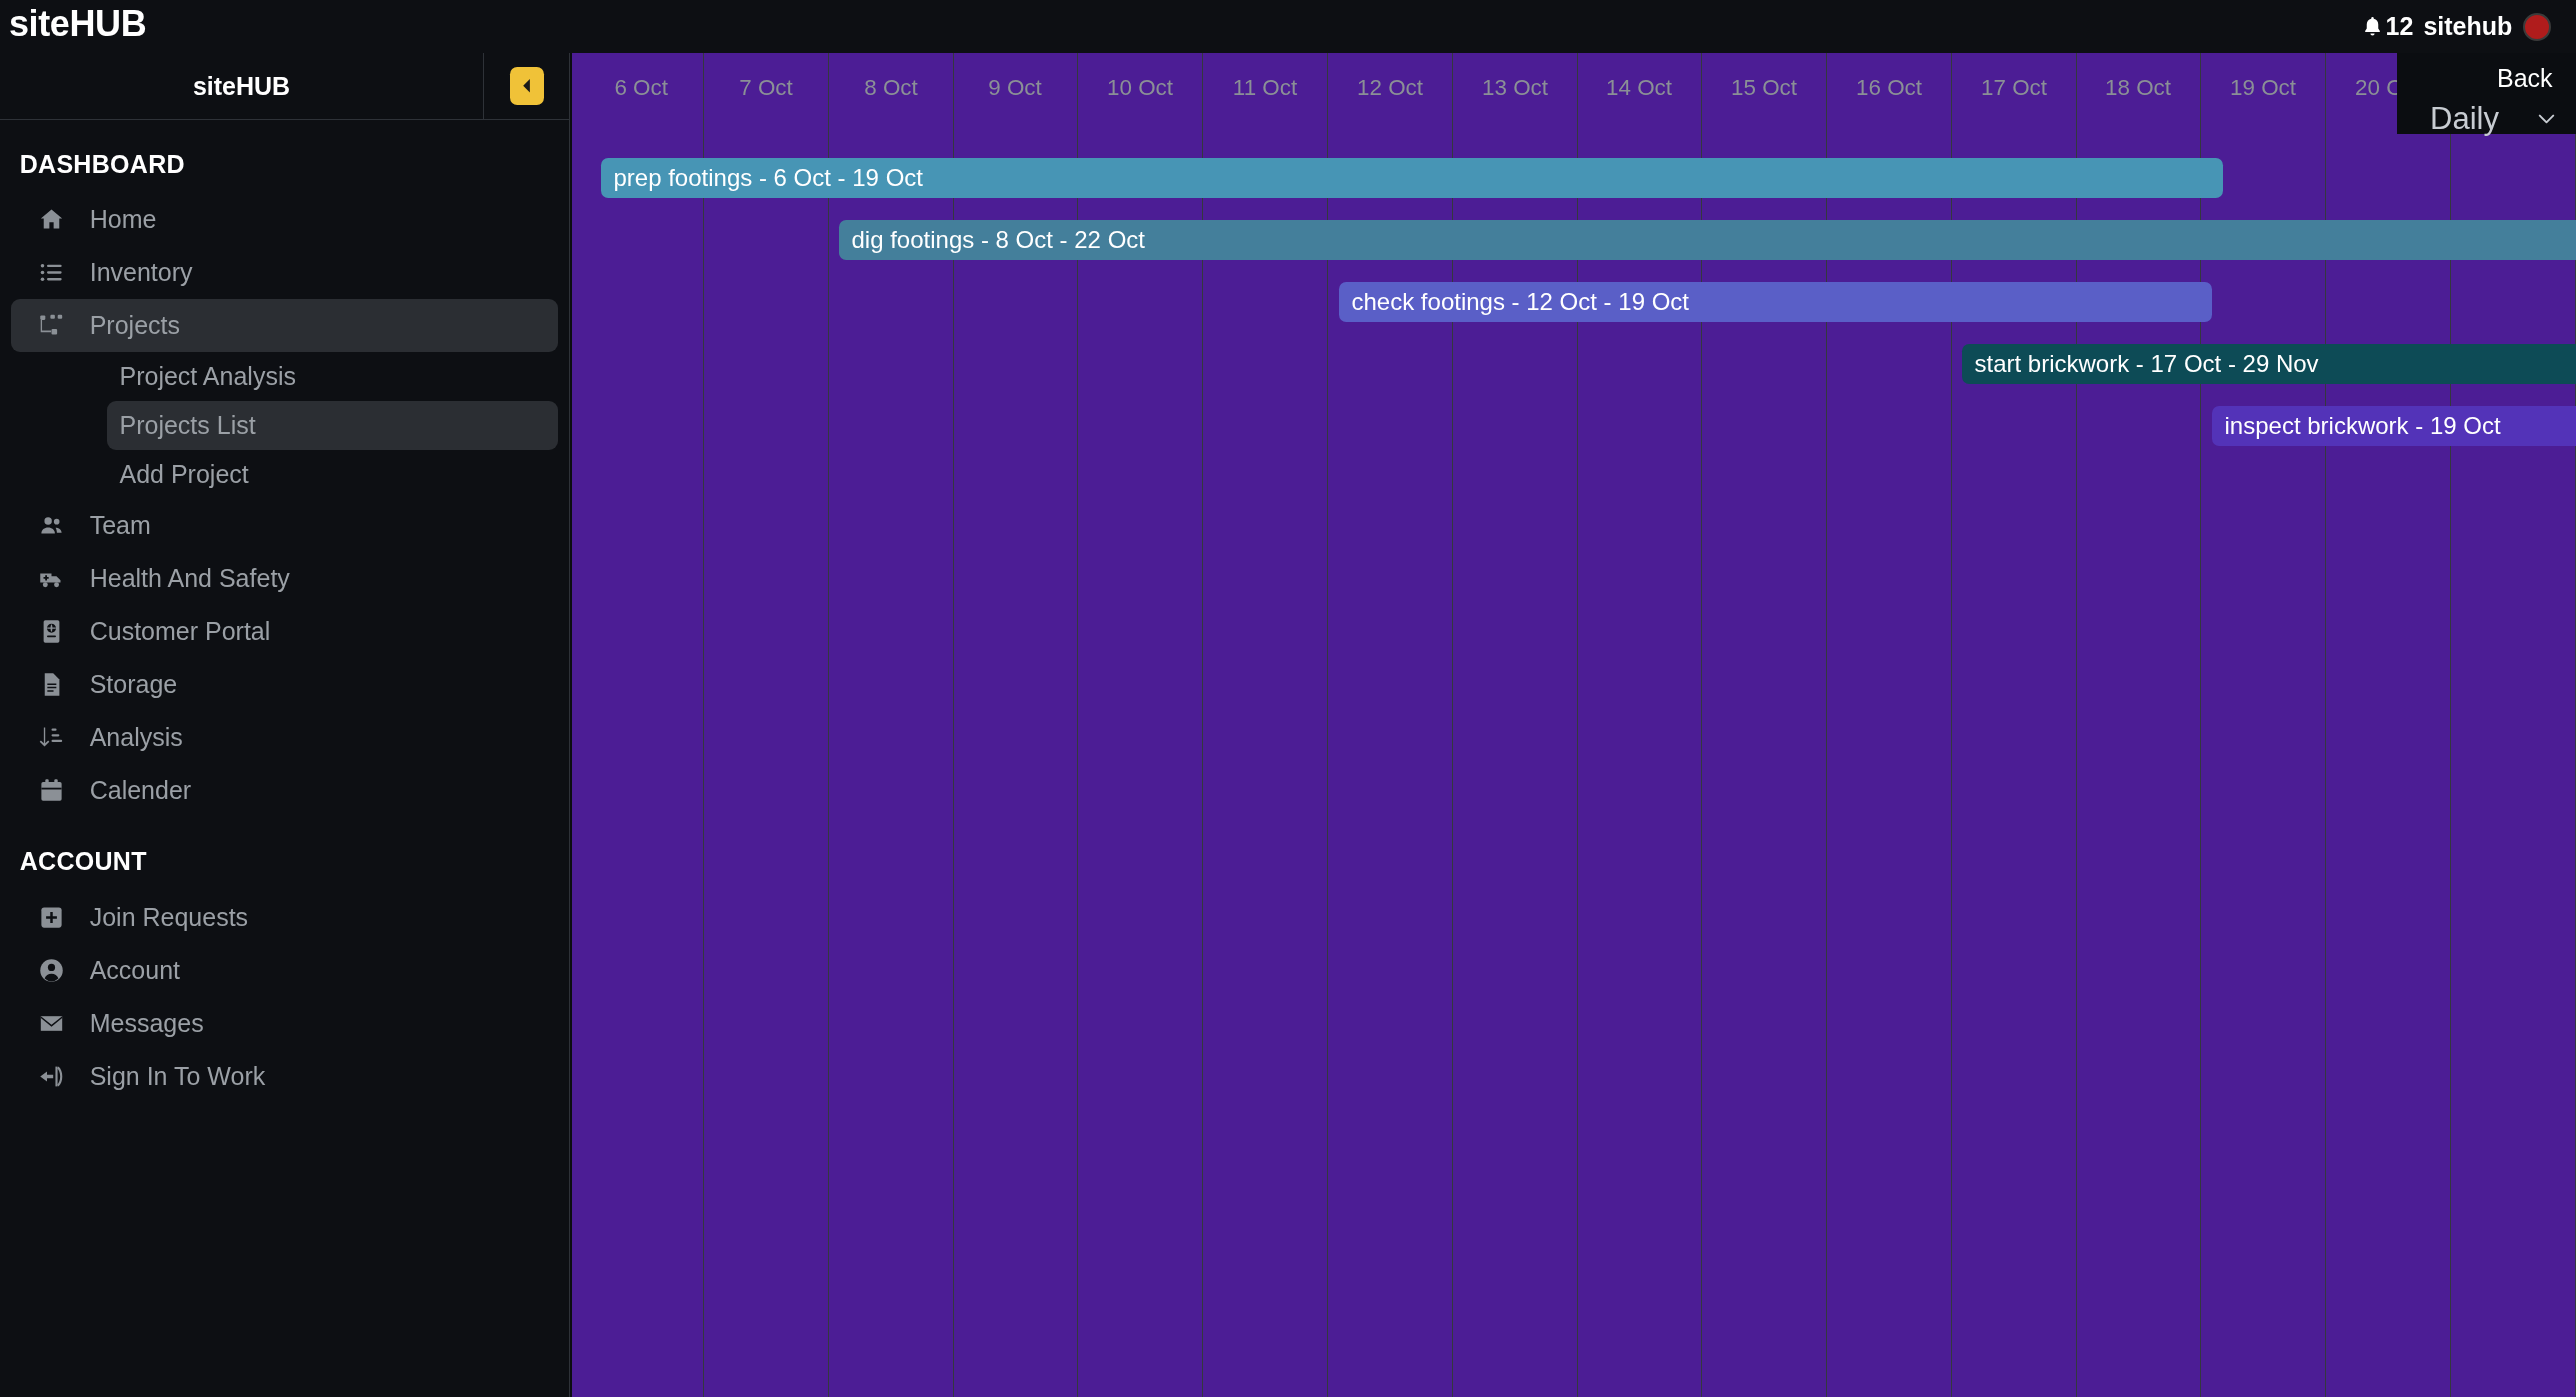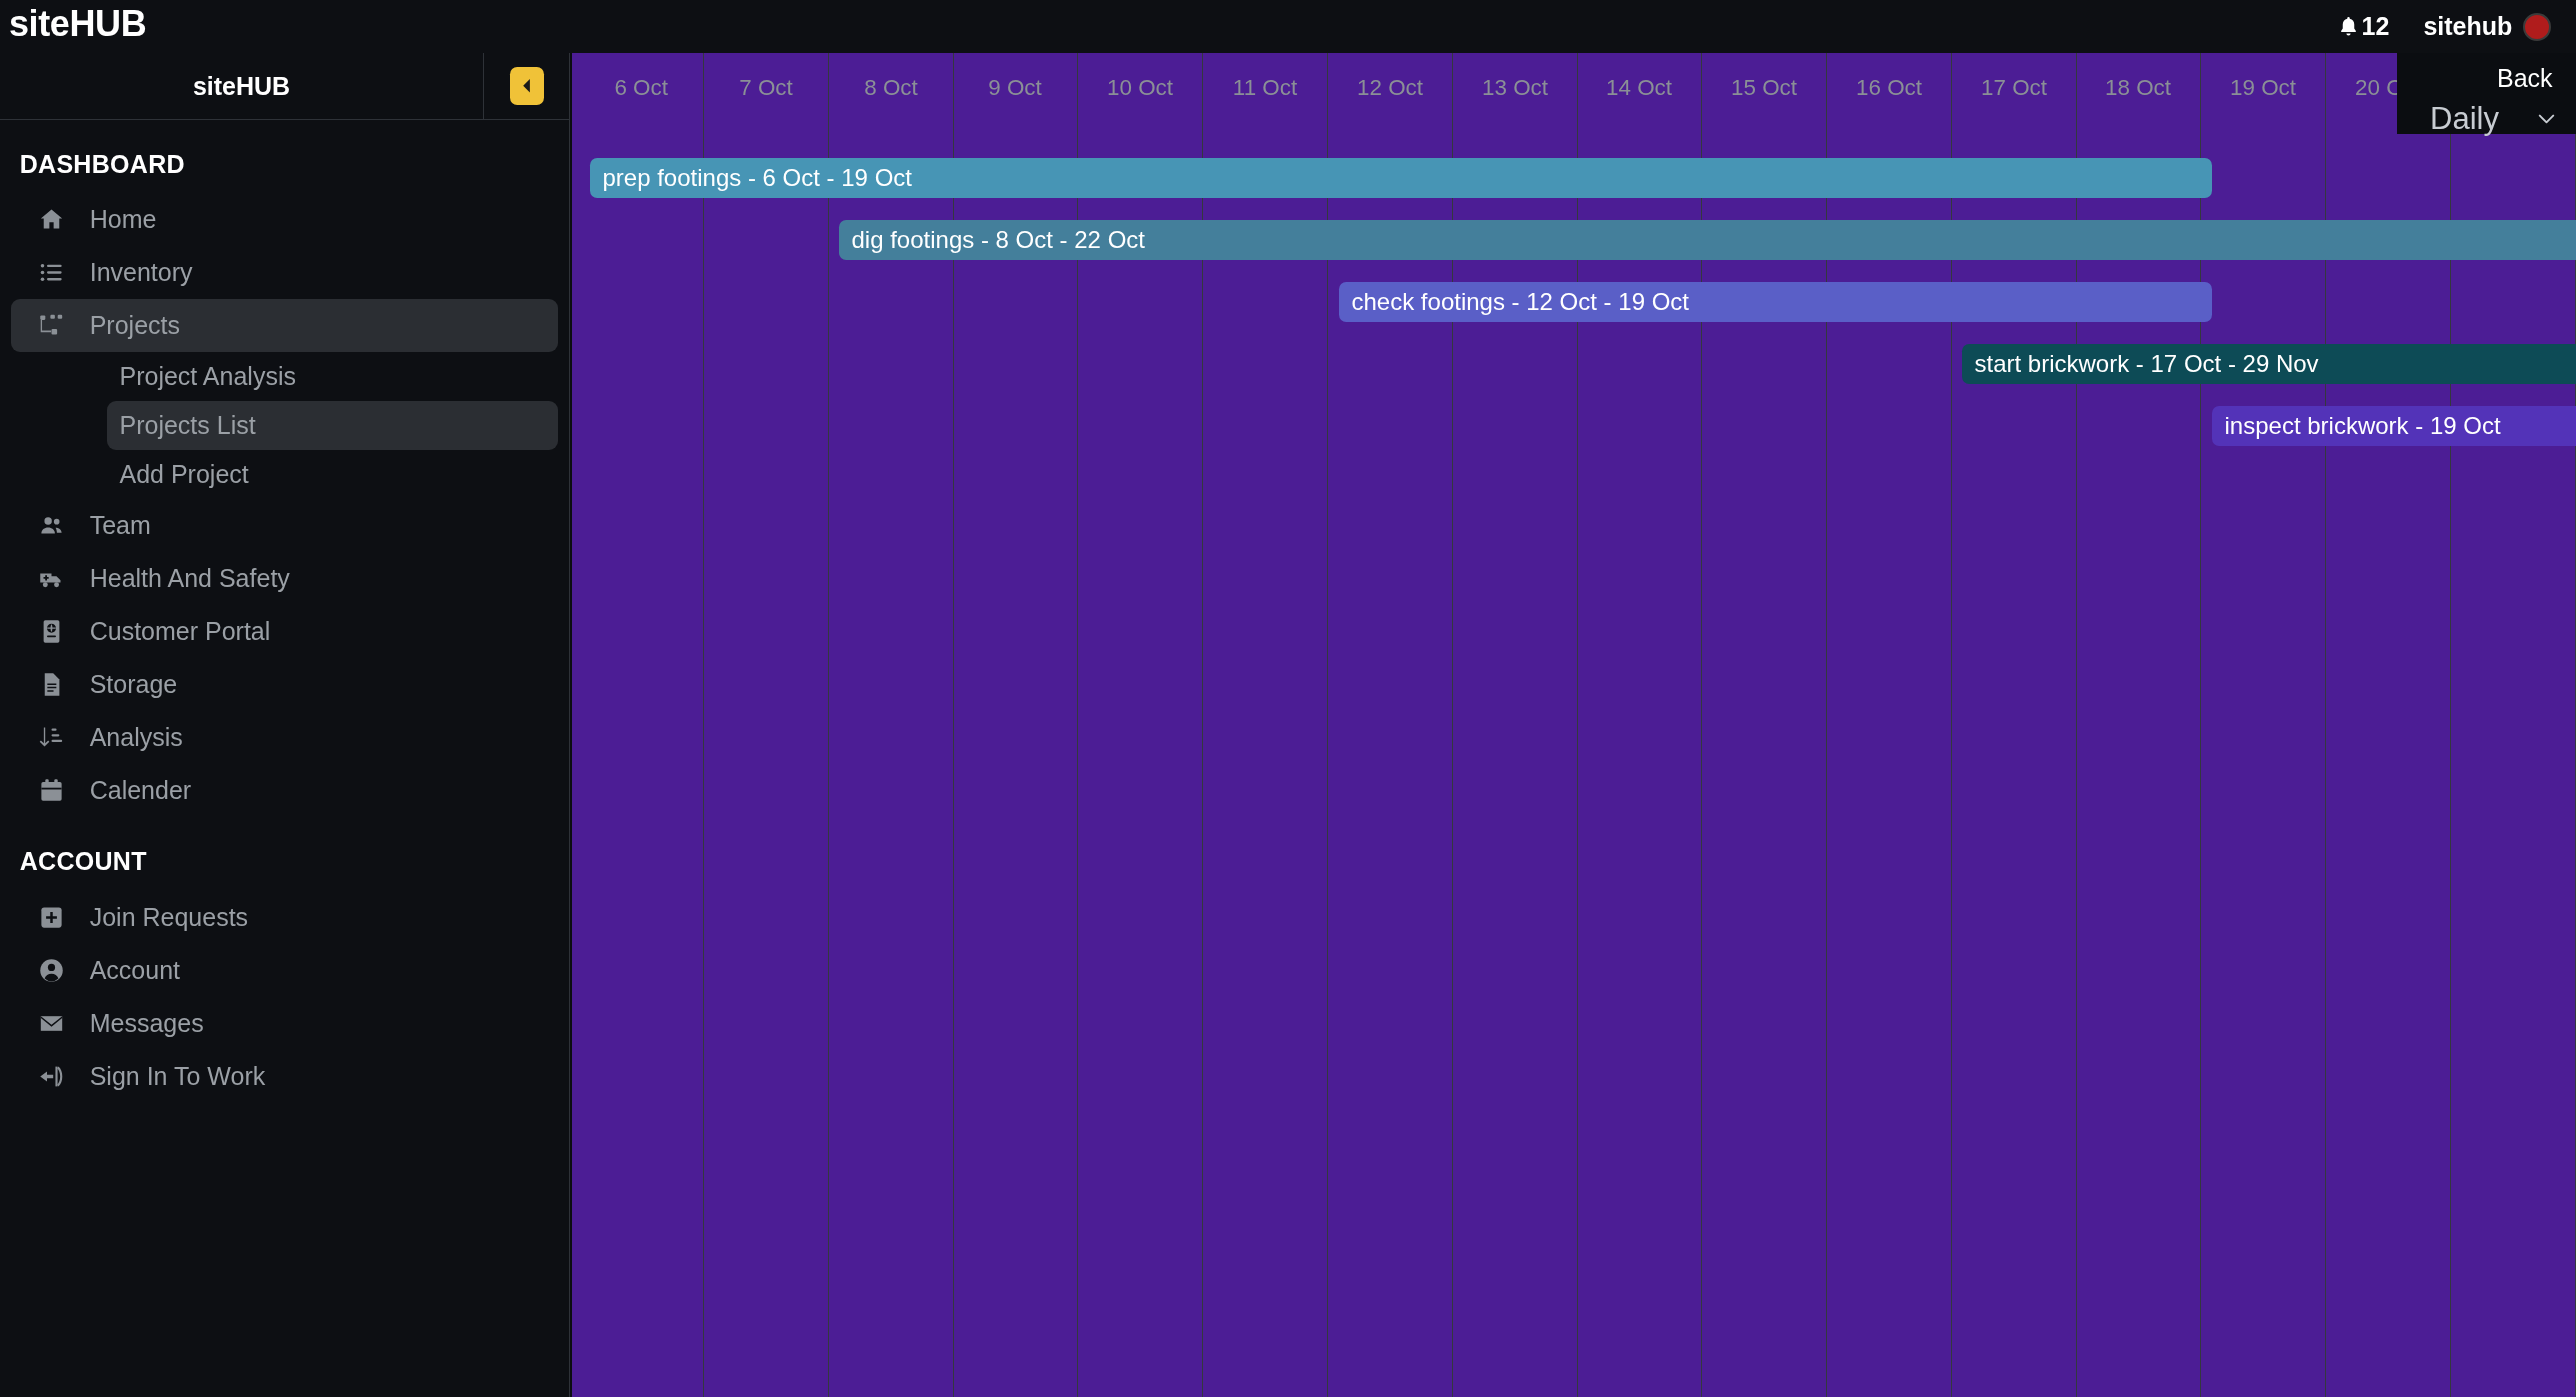--- a/index.html
+++ b/index.html
@@ -17,21 +17,21 @@
     background: #0d0f13;
     display: flex; align-items: center;
     justify-content: space-between;
     padding: 0 25px 0 9px;
   }
   .brand {
     font-size: 36px; font-weight: bold; color: #ffffff;
     letter-spacing: -0.4px; line-height: 1;
     padding-bottom: 5.4px;
   }
-  .topright { display: flex; align-items: center; gap: 34px; }
+  .topright { display: flex; align-items: center; gap: 10px; }
   .bellwrap { display: flex; align-items: center; gap: 1.8px; }
   .bell-icon { width: 23px; height: 25px; display: block; }
   .bell-count { font-size: 25px; font-weight: bold; color: #ffffff; }
   .userwrap { display: flex; align-items: center; gap: 10.7px; }
   .username { font-size: 25px; font-weight: bold; color: #ffffff; }
   .avatar {
     width: 28px; height: 28px; border-radius: 50%;
     background: #b01c1c; border: 2.7px solid #3b3b3b;
   }
 
@@ -360,21 +360,21 @@
         <div class="col-head">19 Oct</div>
       </div>
       <div class="col" style="left: 1754px; width: 125px;">
         <div class="col-head">20 Oct</div>
       </div>
       <div class="col" style="left: 1879px; width: 125px;">
         <div class="col-head">21 Oct</div>
       </div>
     </div>
   <div id="gantt-bars">
-      <div class="bar" style="left: 18px; width: 1622px; top: 105px; background: rgb(71, 149, 181);">
+      <div class="bar" style="left: 29px; width: 1622px; top: 105px; background: rgb(71, 149, 181);">
         <span>prep footings - 6 Oct - 19 Oct</span>
       </div>
       <div class="bar" style="left: 267px; width: 1747px; top: 167px; background: rgb(68, 127, 155);">
         <span>dig footings - 8 Oct - 22 Oct</span>
       </div>
       <div class="bar" style="left: 767px; width: 873px; top: 229px; background: rgb(90, 95, 199);">
         <span>check footings - 12 Oct - 19 Oct</span>
       </div>
       <div class="bar" style="left: 1390px; width: 5365px; top: 291px; background: rgb(13, 75, 86);">
         <span>start brickwork - 17 Oct - 29 Nov</span>

